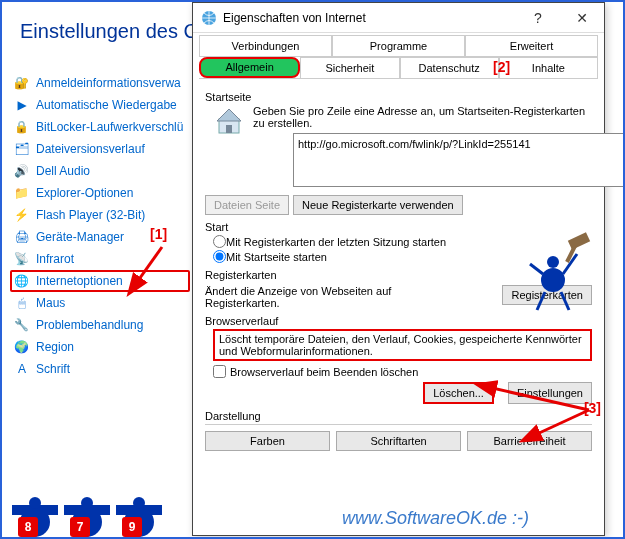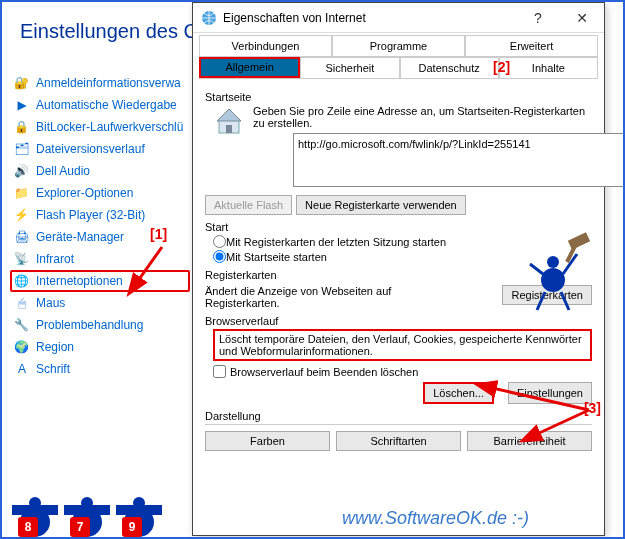--- a/index.html
+++ b/index.html
@@ -147,23 +147,24 @@
       background: #fff;
       border: 1px solid #ccc;
       border-bottom: none;
       text-align: center;
       flex: 1;
       cursor: pointer;
     }
     .tabs-row1 { margin: 2px 6px 0 6px; }
     .tabs-row2 { margin: 0 6px 0 6px; }
     .tab.active {
-      background: #0369a1;
+      background: #22c55e;
       position: relative;
       z-index: 1;
+      border-radius: 8px;
     }
     .tab-highlight {
       border: 2px solid #e60000;
       padding: 2px 0;
     }
     .dialog-body {
       padding: 6px 12px;
       font-size: 11px;
     }
     .section-label {
@@ -388,21 +389,21 @@
           <polygon points="4,16 16,4 28,16" fill="#b0c8db" stroke="#789"></polygon>
           <rect x="13" y="20" width="6" height="8" fill="#789"></rect>
         </svg>
       <div style="flex:1;">
         <div>Geben Sie pro Zeile eine Adresse an, um Startseiten-Registerkarten zu erstellen.</div>
         <textarea class="url-box" style="">http://go.microsoft.com/fwlink/p/?LinkId=255141</textarea>
       </div>
     </div>
 
     <div class="btn-row">
-      <button class="btn disabled">Aktuelle Flash</button>
+      <button class="btn disabled">Dateien Seite</button>
       <button class="btn">Neue Registerkarte verwenden</button>
     </div>
 
     <div class="section-label">Start</div>
     <div class="group-indent">
       <label class="radio-row">
           <input type="radio" name="start" style="">
           <span>Mit Registerkarten der letzten Sitzung starten</span>
         </label>
       <label class="radio-row">

